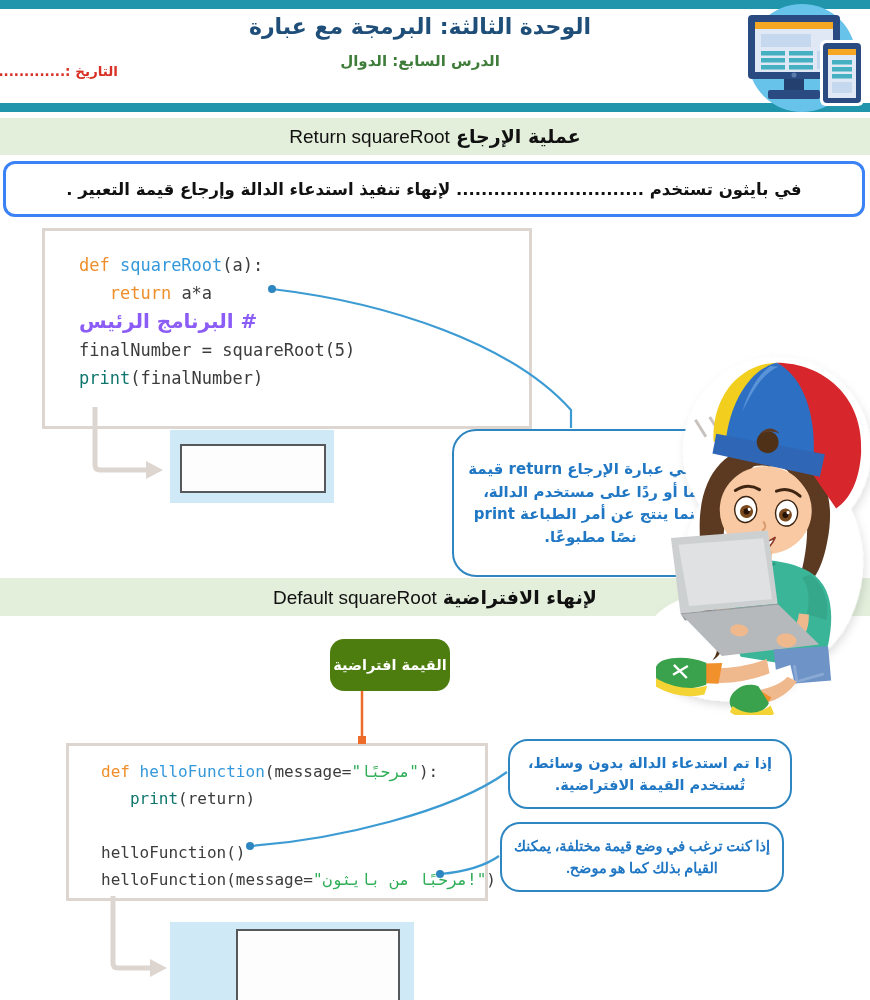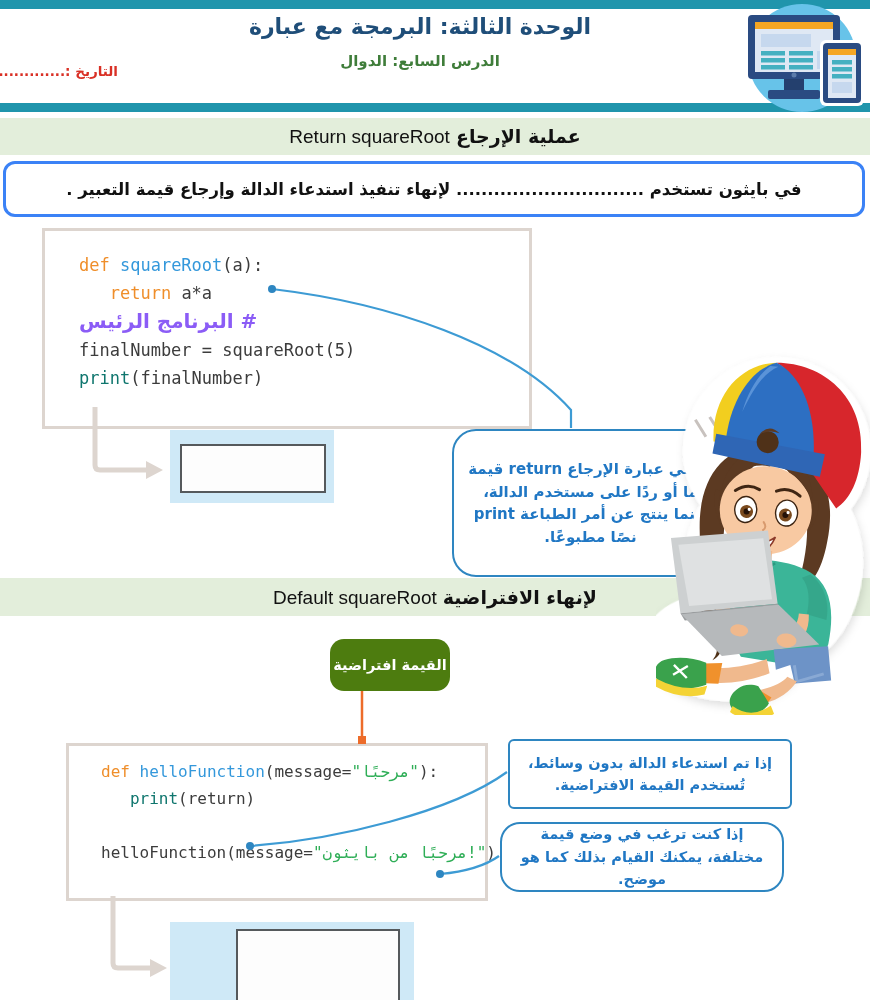--- a/index.html
+++ b/index.html
@@ -54,23 +54,23 @@
   .out-white{position:absolute;background:#fdfdfd;border:2px solid #55595c;z-index:3;}
   #out1-white{left:180px;top:444px;width:142px;height:45px;}
   #out2-white{left:236px;top:929px;width:160px;height:75px;}
 
   .bubble{position:absolute;background:#fff;border:2.5px solid #2e86c1;border-radius:20px;
           z-index:3;display:flex;align-items:center;justify-content:center;text-align:center;
           direction:rtl;color:#2077c4;font-weight:700;}
   #bubble-return{left:452px;top:429px;width:253px;height:136px;font-size:15px;line-height:1.5;
                  padding:4px 10px;border-radius:24px;}
   #bubble-noargs{left:508px;top:739px;width:256px;height:62px;font-size:14.5px;line-height:1.55;
-                 padding:2px 12px;border-radius:6px;}
+                 padding:2px 12px;}
   #bubble-custom{left:500px;top:822px;width:256px;height:62px;font-size:14.5px;line-height:1.55;
-                 padding:2px 12px;}
+                 padding:2px 12px;font-family:Liberation Serif, serif;}
 
   #default-label{position:absolute;left:302px;top:639px;width:120px;height:52px;background:#4d7c0f;
                  border-radius:14px;z-index:3;display:flex;align-items:center;justify-content:center;
                  color:#fff;font-weight:700;font-size:14.5px;direction:rtl;margin-left:28px;}
 
   #connector-layer{position:absolute;left:0;top:0;z-index:4;pointer-events:none;}
   #girl{position:absolute;left:656px;top:350px;z-index:6;}
 </style>
 </head>
 <body>
@@ -151,20 +151,21 @@
   </div>
 
   <div id="default-label">
     <span>القيمة افتراضية</span>
   </div>
 
   <div id="code2" class="code-box">
       <div class="code-line"><span class="tok-kw">def </span><span class="tok-fn">helloFunction</span><span class="tok-pl">(message=</span><span class="tok-str">"مرحبًا"</span><span class="tok-pl">):</span></div>
       <div class="code-line"><span class="tok-pl">   </span><span class="tok-pr">print</span><span class="tok-pl">(return)</span></div>
       <div class="code-line">&nbsp;</div>
+      <div class="code-line"><span class="tok-pl">helloFunction()</span></div>
       <div class="code-line"><span class="tok-pl">helloFunction(message=</span><span class="tok-str">"مرحبًا من بايثون!"</span><span class="tok-pl">)</span></div>
     </div>
 
   <div id="bubble-noargs" class="bubble">
     <span>إذا تم استدعاء الدالة بدون وسائط، تُستخدم القيمة الافتراضية.</span>
   </div>
   <div id="bubble-custom" class="bubble">
     <span>إذا كنت ترغب في وضع قيمة مختلفة، يمكنك القيام بذلك كما هو موضح.</span>
   </div>
 

